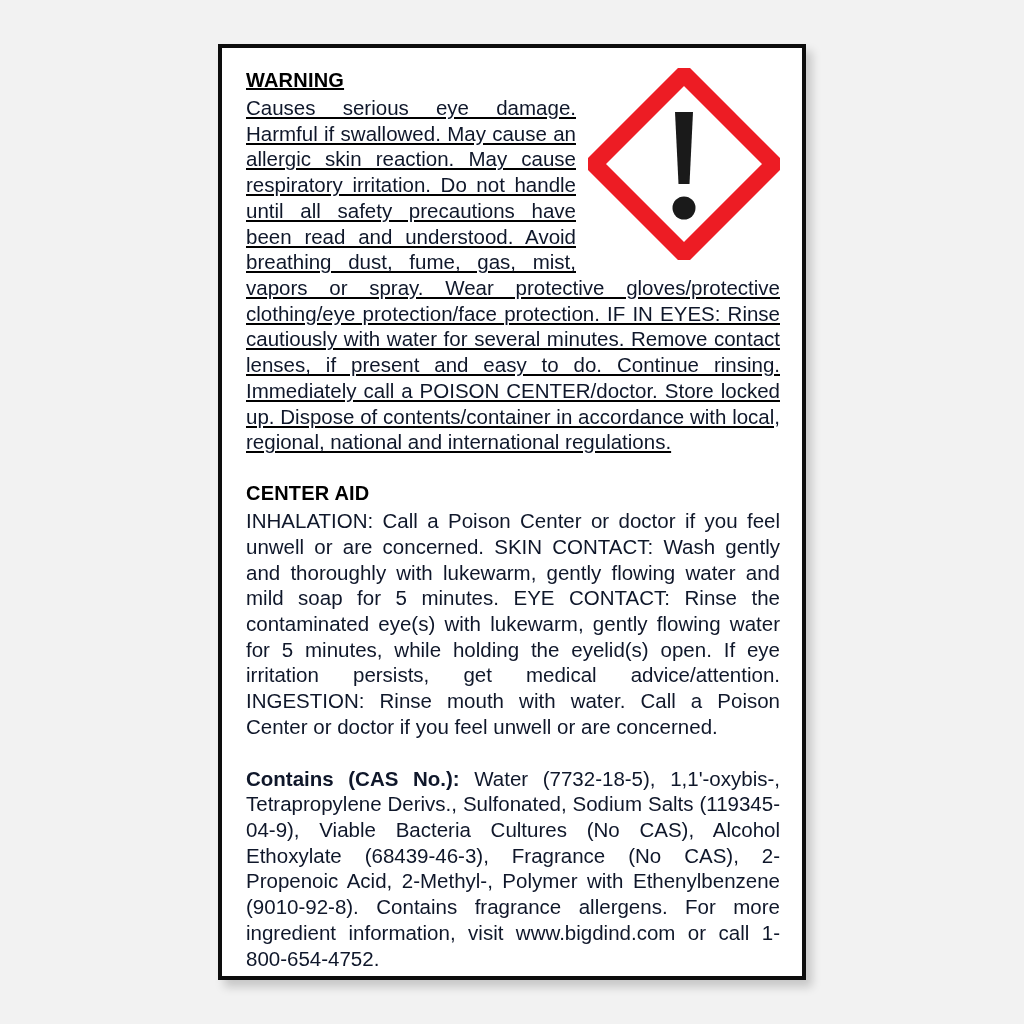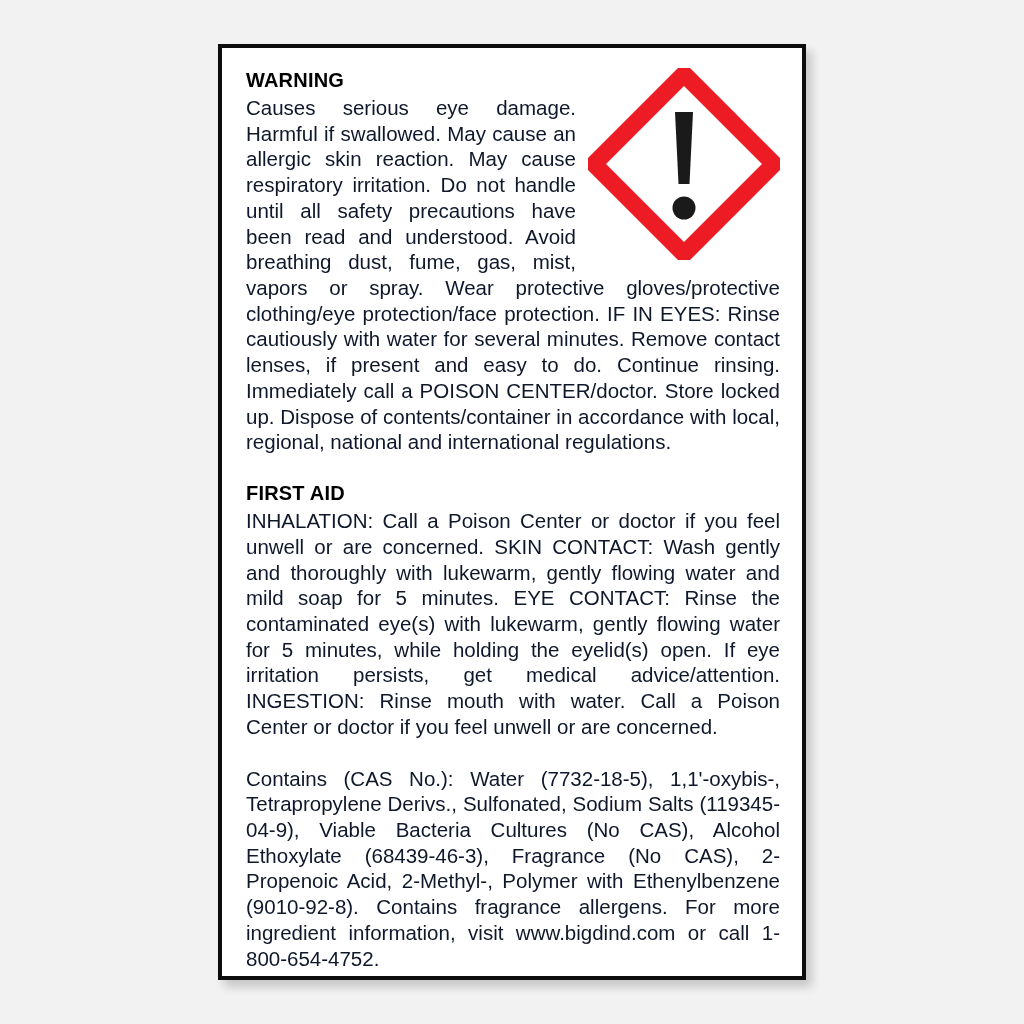--- a/index.html
+++ b/index.html
@@ -48,20 +48,21 @@
     line-height: 1.255;
     color: #0f172a;
     text-align: justify;
     margin: 0;
     hyphens: none;
   }
 
   
   #warning-block {
     position: relative;
+    text-decoration: underline;
   }
   #pictogram {
     float: right;
     width: 192px;
     height: 192px;
     margin: 0 0 6px 12px;
     position: relative;
   }
   #pictogram svg {
     display: block;
@@ -76,21 +77,21 @@
   .block-gap {
     height: 26px;
   }
 
   #firstaid-block .body-text,
   #contains-block .body-text {
     text-align: justify;
   }
 
   .bold-lead {
-    font-weight: normal;
+    font-weight: bold;
   }
 
   .clearfix::after {
     content: "";
     display: block;
     clear: both;
   }
 </style>
 </head>
 <body>
@@ -108,21 +109,21 @@
         </svg>
       </div>
 
       <div class="section-heading">WARNING</div>
       <p id="warning-text" class="body-text">Causes serious eye damage. Harmful if swallowed. May cause an allergic skin reaction. May cause respiratory irritation. Do not handle until all safety precautions have been read and understood. Avoid breathing dust, fume, gas, mist, vapors or spray. Wear protective gloves/protective clothing/eye protection/face protection. IF IN EYES: Rinse cautiously with water for several minutes. Remove contact lenses, if present and easy to do. Continue rinsing. Immediately call a POISON CENTER/doctor. Store locked up. Dispose of contents/container in accordance with local, regional, national and international regulations.</p>
     </div>
 
     <div class="block-gap"></div>
 
     <div id="firstaid-block">
-      <div class="section-heading">FIRST AID</div>
+      <div class="section-heading">CENTER AID</div>
       <p class="body-text">INHALATION: Call a Poison Center or doctor if you feel unwell or are concerned. SKIN CONTACT: Wash gently and thoroughly with lukewarm, gently flowing water and mild soap for 5 minutes. EYE CONTACT: Rinse the contaminated eye(s) with lukewarm, gently flowing water for 5 minutes, while holding the eyelid(s) open. If eye irritation persists, get medical advice/attention. INGESTION: Rinse mouth with water. Call a Poison Center or doctor if you feel unwell or are concerned.</p>
     </div>
 
     <div class="block-gap"></div>
 
     <div id="contains-block">
       <p class="body-text"><span class="bold-lead">Contains (CAS No.):</span><span> Water (7732-18-5), 1,1'-oxybis-, Tetrapropylene Derivs., Sulfonated, Sodium Salts (119345-04-9), Viable Bacteria Cultures (No CAS), Alcohol Ethoxylate (68439-46-3), Fragrance (No CAS), 2-Propenoic Acid, 2-Methyl-, Polymer with Ethenylbenzene (9010-92-8). Contains fragrance allergens. For more ingredient information, visit www.bigdind.com or call 1-800-654-4752.</span></p>
     </div>
 
   </div>

